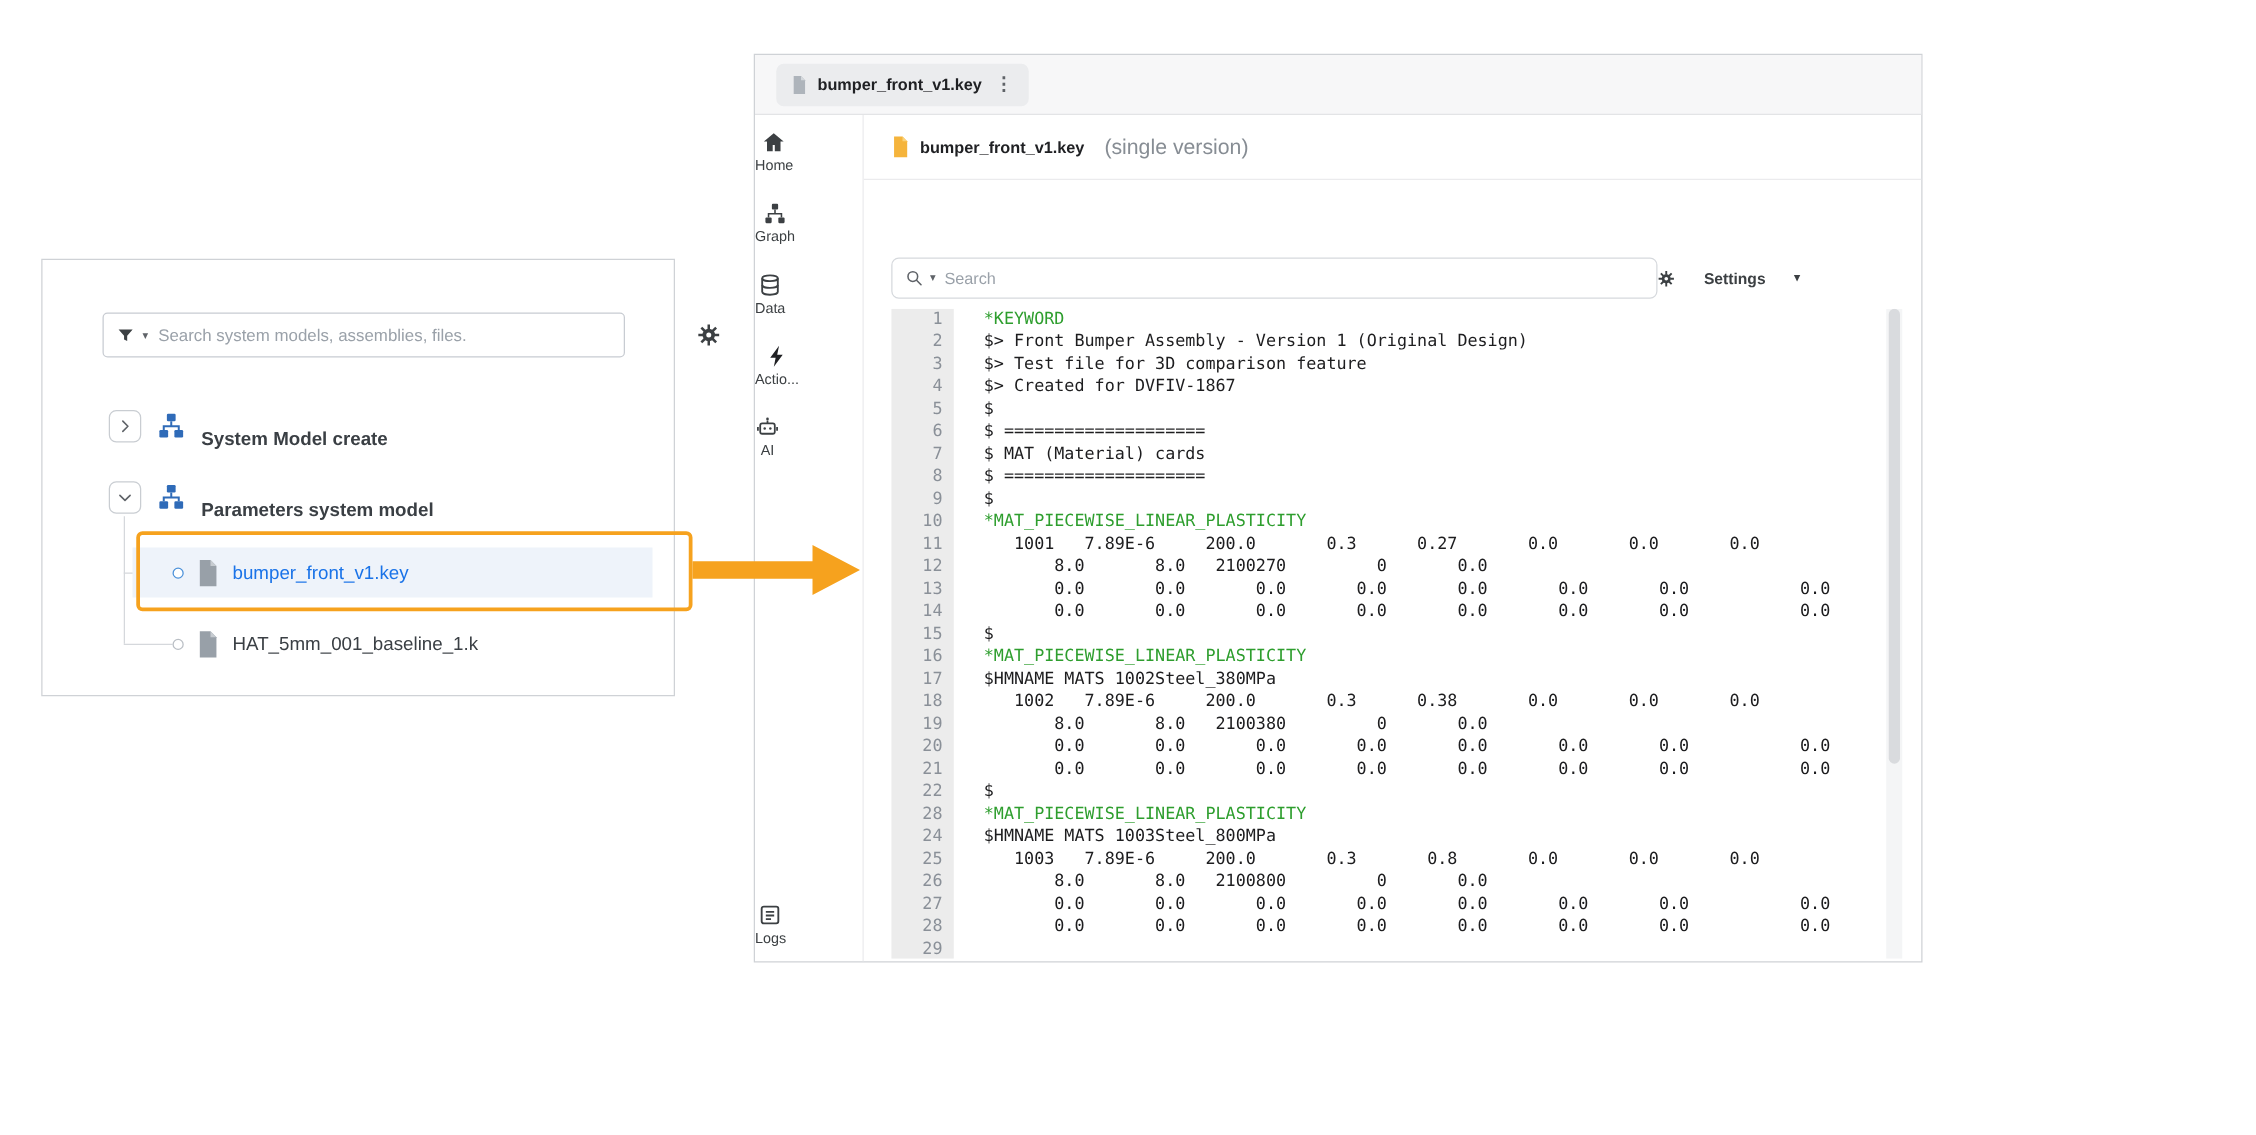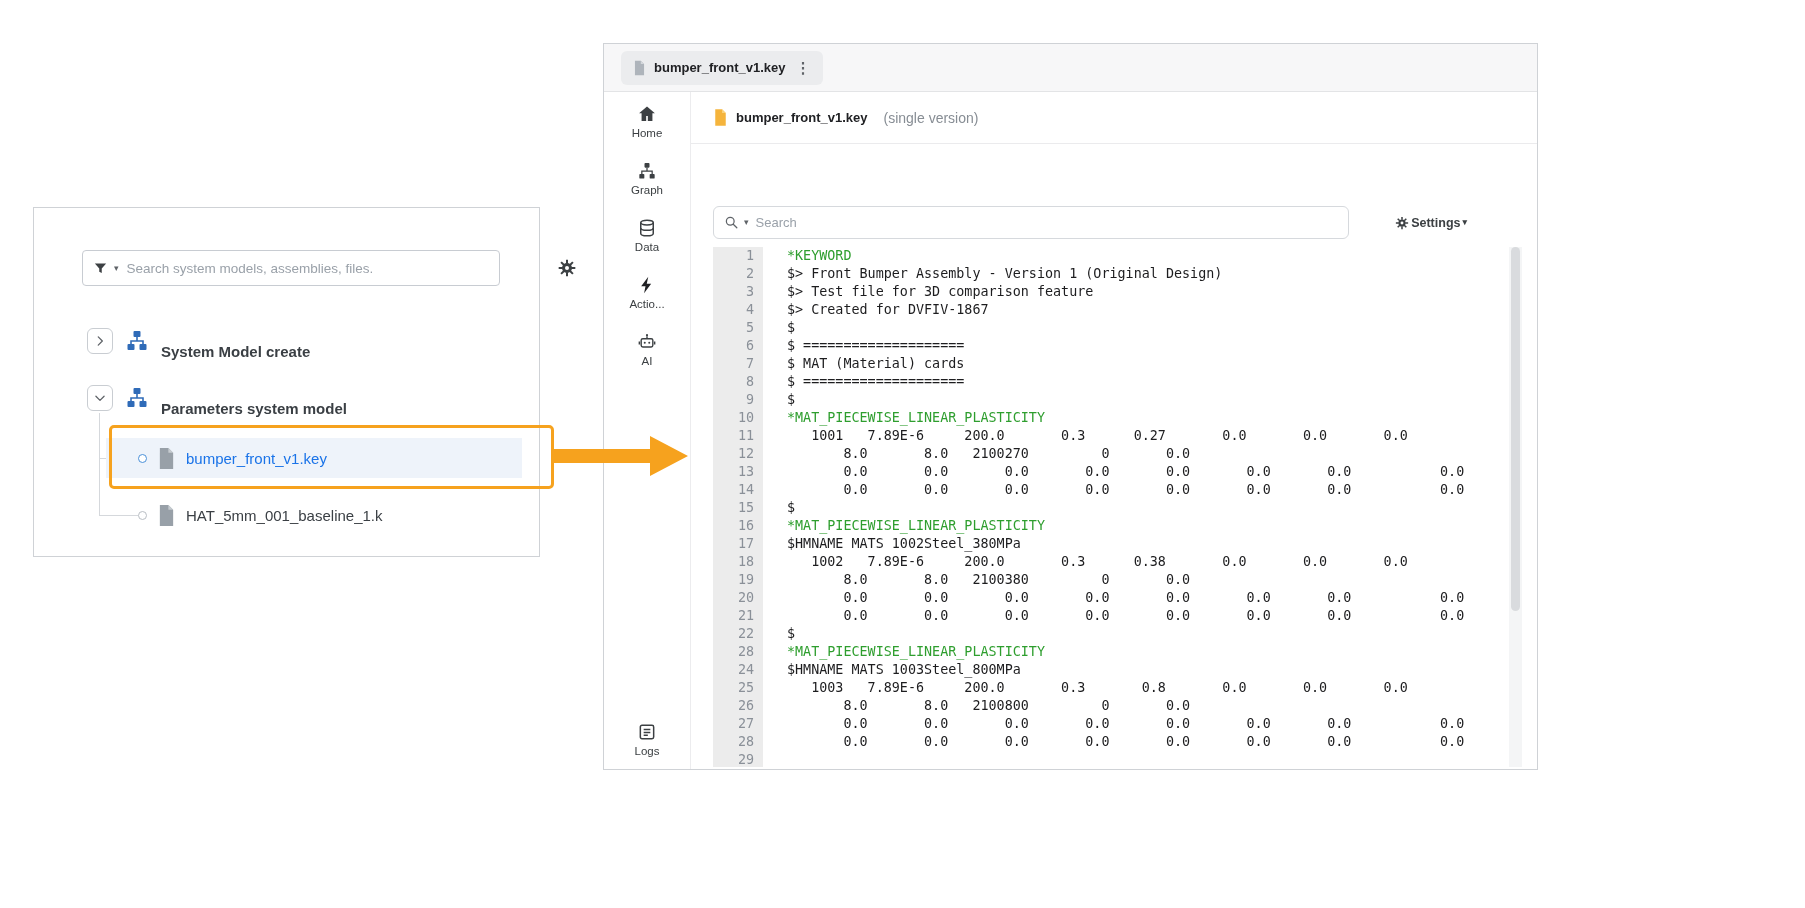--- a/index.html
+++ b/index.html
@@ -59,42 +59,42 @@
   .tabbar{height:48px;background:#f7f7f8;border-bottom:1px solid #e3e4e6;
     display:flex;align-items:center;padding-left:17px;flex:0 0 auto;}
   .tab{height:34px;background:#ebecee;border-radius:6px;display:flex;align-items:center;
     gap:8px;padding:0 12px;cursor:pointer;}
   .tab-title{font-size:13px;font-weight:700;color:#202124;white-space:nowrap;}
   .kebab{font-size:15px;font-weight:700;color:#5f6368;margin-left:2px;cursor:pointer;line-height:1;}
   .tab-doc{width:13px;height:16px;}
 
   .viewer-body{flex:1;display:flex;min-height:0;}
   .rail{width:87px;border-right:1px solid #ececee;display:flex;flex-direction:column;
-    align-items:center;padding-top:12px;flex:0 0 auto;}
+    align-items:flex-start;padding-top:12px;flex:0 0 auto;}
   .rail-item{display:flex;flex-direction:column;align-items:center;gap:3px;margin-bottom:22px;cursor:pointer;}
   .rail-item svg{width:20px;height:20px;}
   .rail-label{font-size:11.5px;color:#3c4043;white-space:nowrap;}
   .rail-spacer{flex:1;}
   .rail-item.bottom{margin-bottom:12px;}
 
   .content{flex:1;display:flex;flex-direction:column;min-width:0;position:relative;}
   .file-header{height:52px;border-bottom:1px solid #ebebed;display:flex;align-items:center;
     padding-left:22px;gap:8px;flex:0 0 auto;}
   .fh-doc{width:15px;height:19px;}
   .fh-name{font-size:13px;font-weight:700;color:#202124;}
-  .fh-note{font-size:14px;color:#878d94;margin-left:8px;}
+  .fh-note{font-size:17px;color:#878d94;margin-left:8px;}
 
   .toolbar{margin:62px 0 0 22px;display:flex;align-items:center;flex:0 0 auto;}
   .search-box{width:636px;height:33px;border:1px solid #d6d9dd;border-radius:6px;background:#fff;
     display:flex;align-items:center;gap:5px;padding:0 10px;}
   .search-box input{border:none;outline:none;flex:1;font-size:13px;color:#333;
     font-family:"Liberation Sans",sans-serif;background:transparent;}
   .search-box input::placeholder{color:#9aa1a9;}
   .mag{width:15px;height:15px;}
-  .settings{margin-left:auto;margin-right:70px;display:flex;align-items:center;gap:2px;
+  .settings{margin-left:auto;margin-right:97px;display:flex;align-items:center;gap:23px;
     font-size:12.5px;font-weight:700;color:#3c4043;cursor:pointer;white-space:nowrap;}
   .settings svg{width:14px;height:14px;}
   .set-caret{font-size:9px;color:#3c4043;line-height:1;}
 
   .code-wrap{margin:8px 0 0 22px;width:809px;height:520px;display:flex;position:relative;
     overflow:hidden;font-family:"DejaVu Sans Mono",monospace;font-size:13.4px;line-height:18px;}
   .gutter{width:50px;background:#ececec;color:#8a9098;text-align:right;padding-right:9px;flex:0 0 auto;}
   .gutter div{height:18px;}
   .code-lines{flex:1;padding-left:24px;color:#1d1d1f;overflow:hidden;}
   .code-lines div{height:18px;white-space:pre;}

